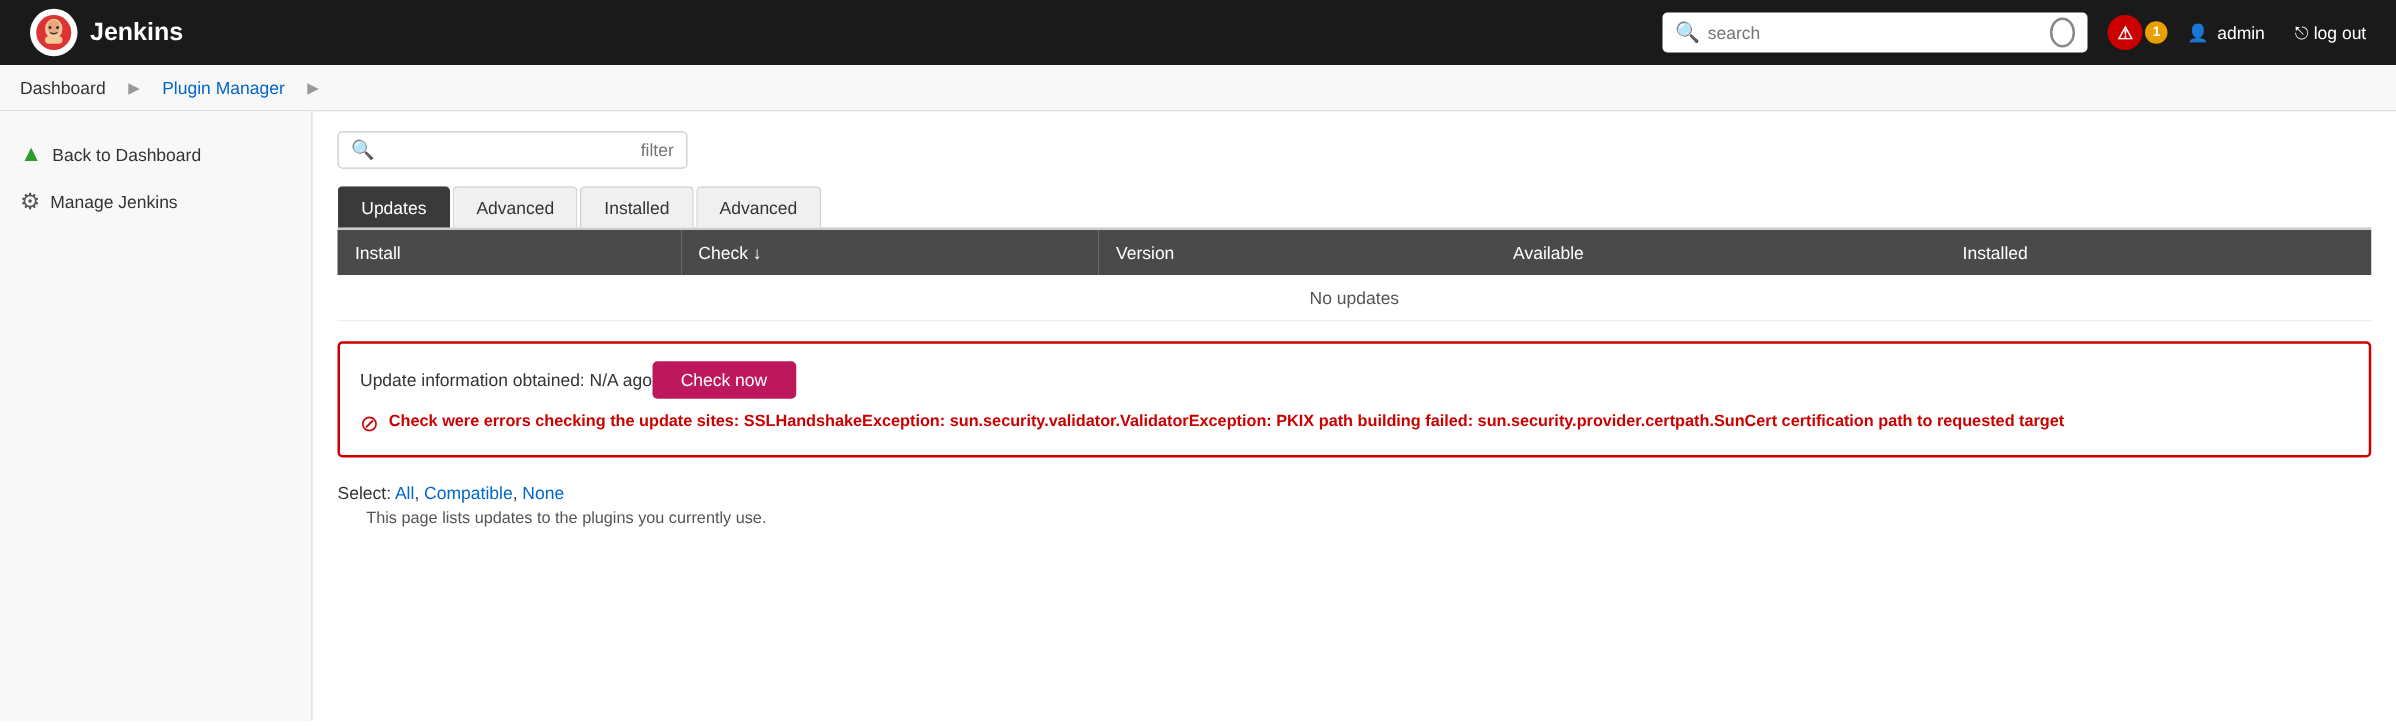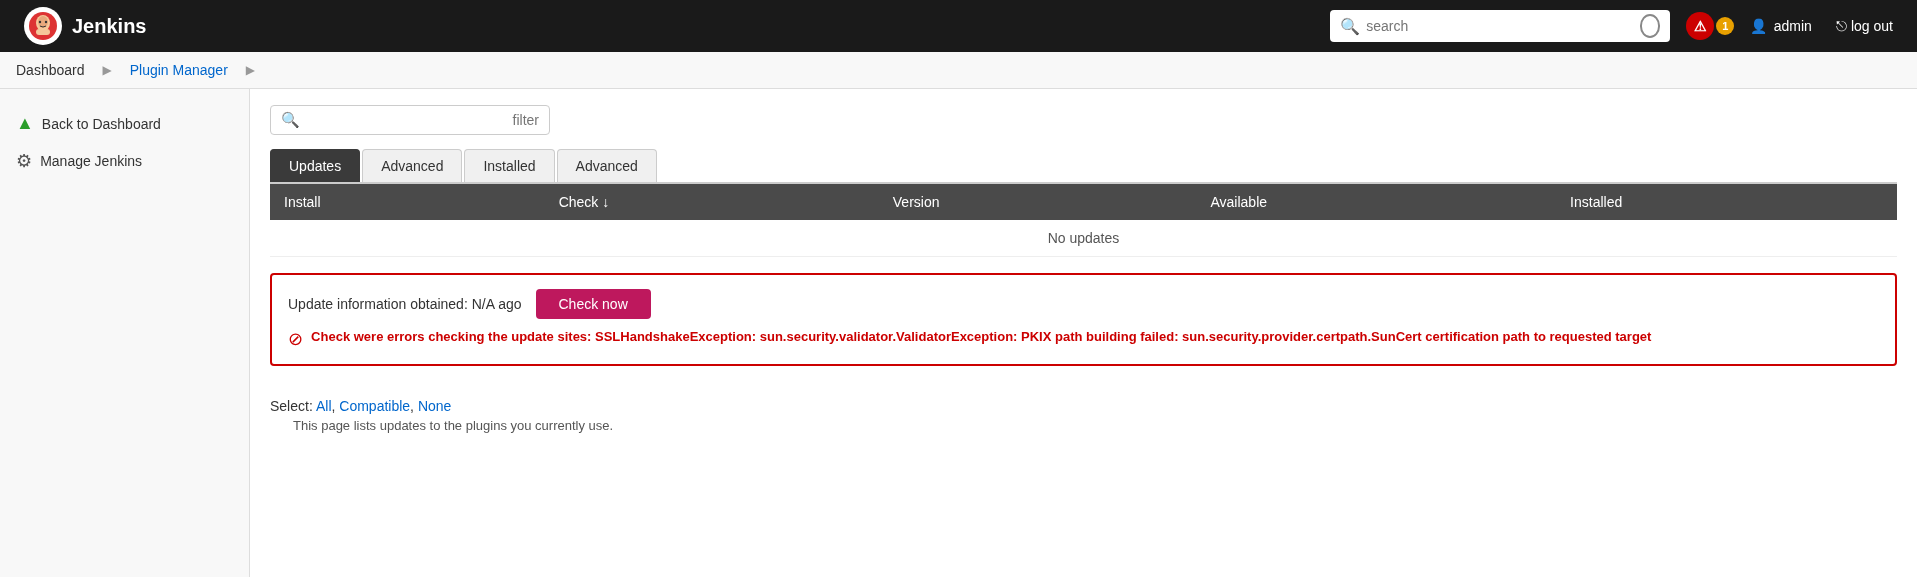--- a/index.html
+++ b/index.html
@@ -237,21 +237,20 @@
     .update-notice {
       border: 2px solid #cc0000;
       border-radius: 4px;
       padding: 14px 16px;
       margin-top: 16px;
       background: #fff;
     }
     .update-notice-row1 {
       display: flex;
       align-items: center;
-      gap: 14px;
       margin-bottom: 8px;
     }
     .update-notice-text {
       font-size: 14px;
       color: #333;
     }
     .check-now-btn {
       background: #be185d;
       color: #fff;
       border: none;
@@ -273,21 +272,21 @@
     }
     .error-text {
       color: #cc0000;
       font-size: 13px;
       line-height: 1.5;
       font-weight: bold;
     }
 
     
     .select-row {
-      margin-top: 32px;
+      margin-top: 20px;
       font-size: 14px;
       color: #333;
     }
     .select-row a {
       color: #0066cc;
       text-decoration: none;
       cursor: pointer;
     }
     .page-desc {
       margin-top: 4px;

